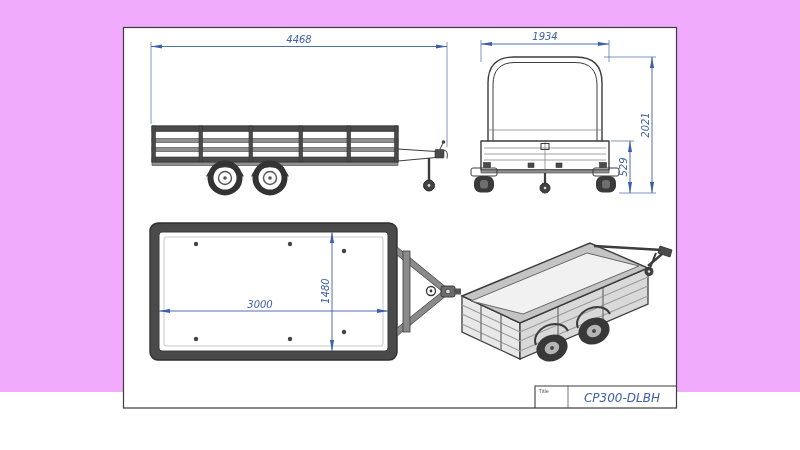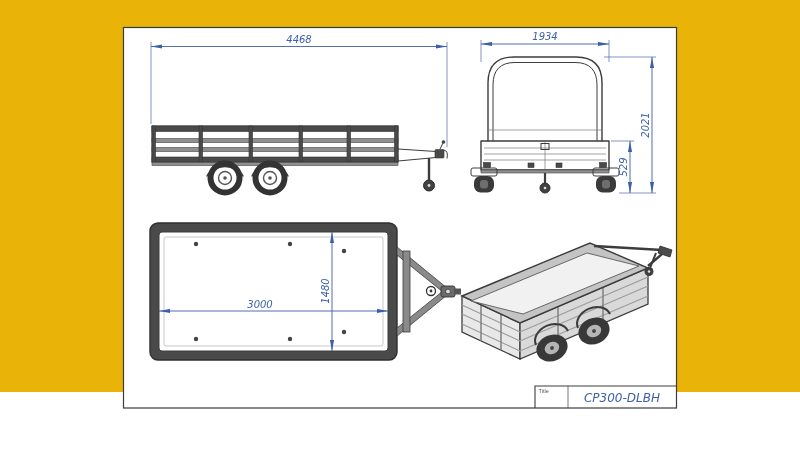--- a/index.html
+++ b/index.html
@@ -1,16 +1,16 @@
 <!DOCTYPE html>
 <html><head>
 <meta charset="utf-8">
 <style>
   html,body{margin:0;padding:0;background:#ffffff;width:800px;height:450px;overflow:hidden;}
-  .sheet{position:relative;width:800px;height:392px;background:#eab308;}
+  .sheet{position:relative;width:800px;height:392px;background:#f0abfc;}
   svg{display:block;}
   
   .ln{stroke:#3c3c3c;stroke-width:1.4;fill:none;stroke-linejoin:round;stroke-linecap:round;}
   .ln2{stroke:#3c3c3c;stroke-width:1;fill:none;}
   .thin{stroke:#7a7a7a;stroke-width:0.7;fill:none;}
   .dark{fill:#4a4a4a;stroke:#333;stroke-width:0.6;}
   .mid{fill:#909090;stroke:#444;stroke-width:0.6;}
   
   .dl{stroke:#3d5fa8;stroke-width:0.9;fill:none;}
   .de{stroke:#3d5fa8;stroke-width:0.65;fill:none;}

